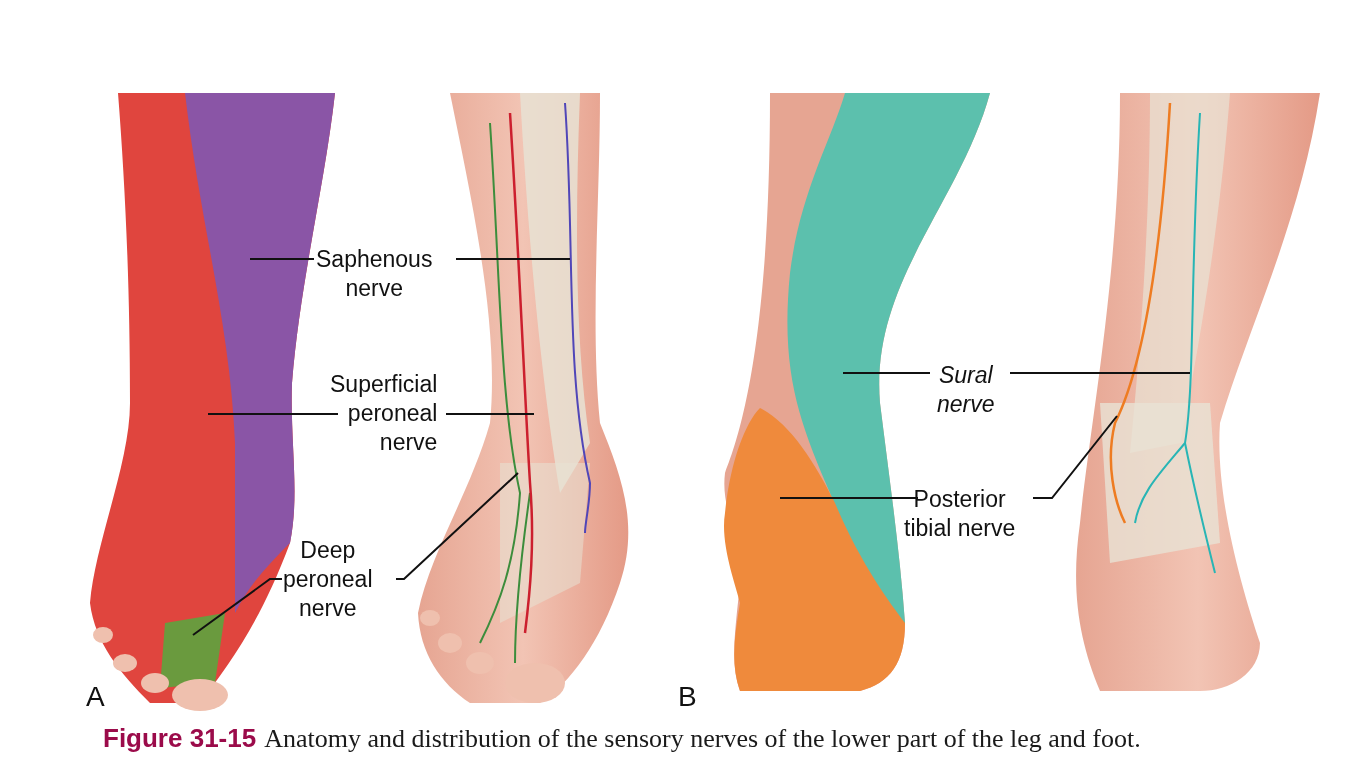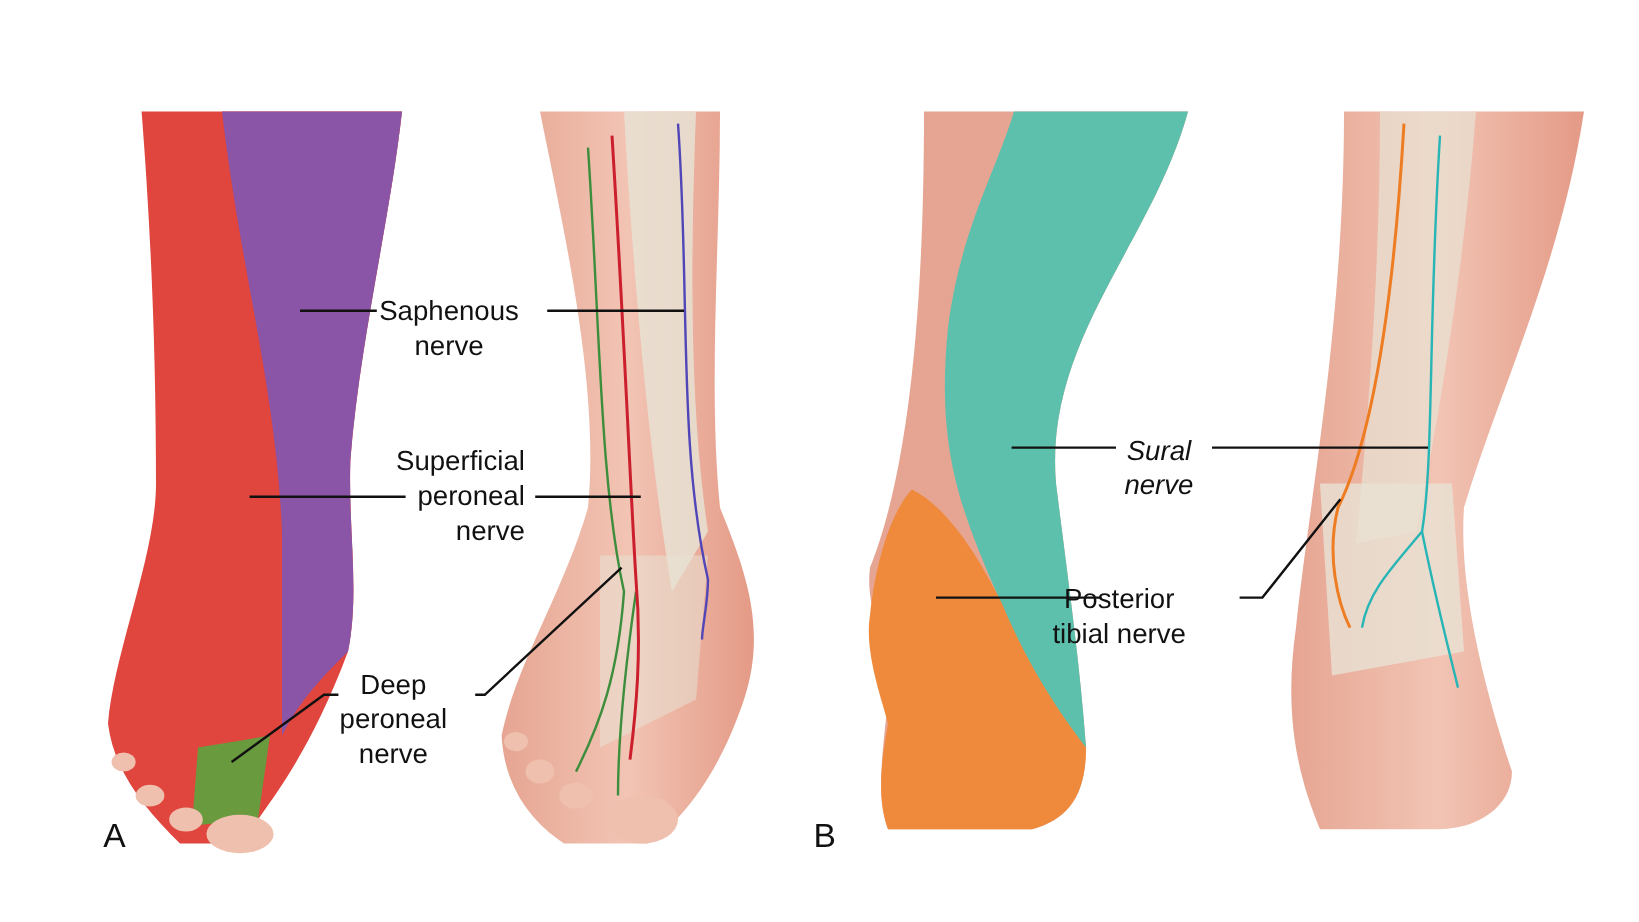--- a/index.html
+++ b/index.html
@@ -74,24 +74,27 @@
     <line x1="780" y1="475" x2="918" y2="475"></line>
         <polyline points="1033,475 1052,475 1117,393"></polyline>
   </g>
 </svg>
 
   <div class="lbl" style="left:316px;top:222px;">Saphenous
 nerve</div>
   <div class="lbl" style="left:330px;top:347px;text-align:right;">Superficial
 peroneal
 nerve</div>
-  <div class="lbl" style="left:283px;top:533px;">Deep
+  <div class="lbl" style="left:283px;top:513px;">Deep
 peroneal
 nerve</div>
   <div class="lbl" style="left:937px;top:338px;font-style:italic;">Sural
 nerve</div>
-  <div class="lbl" style="left:877px;top:462px;">Posterior
+  <div class="lbl" style="left:904px;top:462px;">Posterior
 tibial nerve</div>
 
   <div class="panel" style="left:86px;top:658px;">A</div>
   <div class="panel" style="left:678px;top:658px;">B</div>
 
+  <div class="caption">
+    <span class="num">Figure 31-15</span><span>Anatomy and distribution of the sensory nerves of the lower part of the leg and foot.</span>
+  </div>
 </div>
 
 </body></html>

